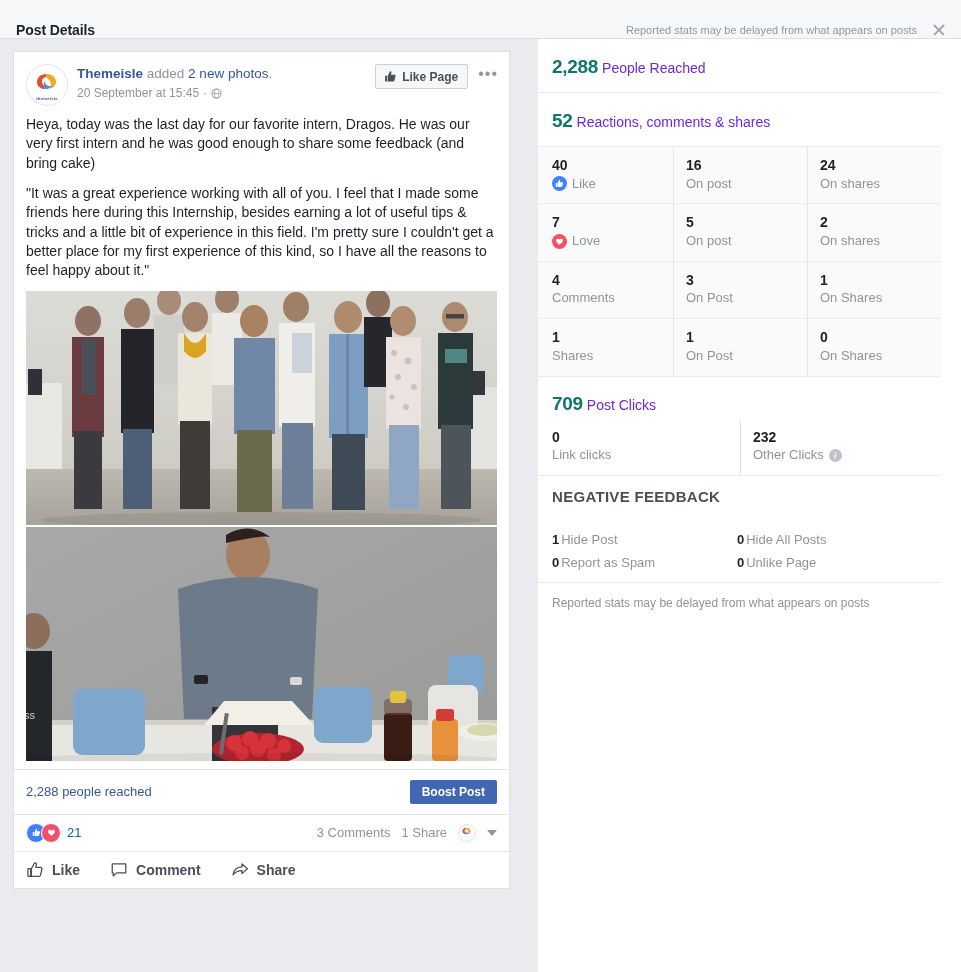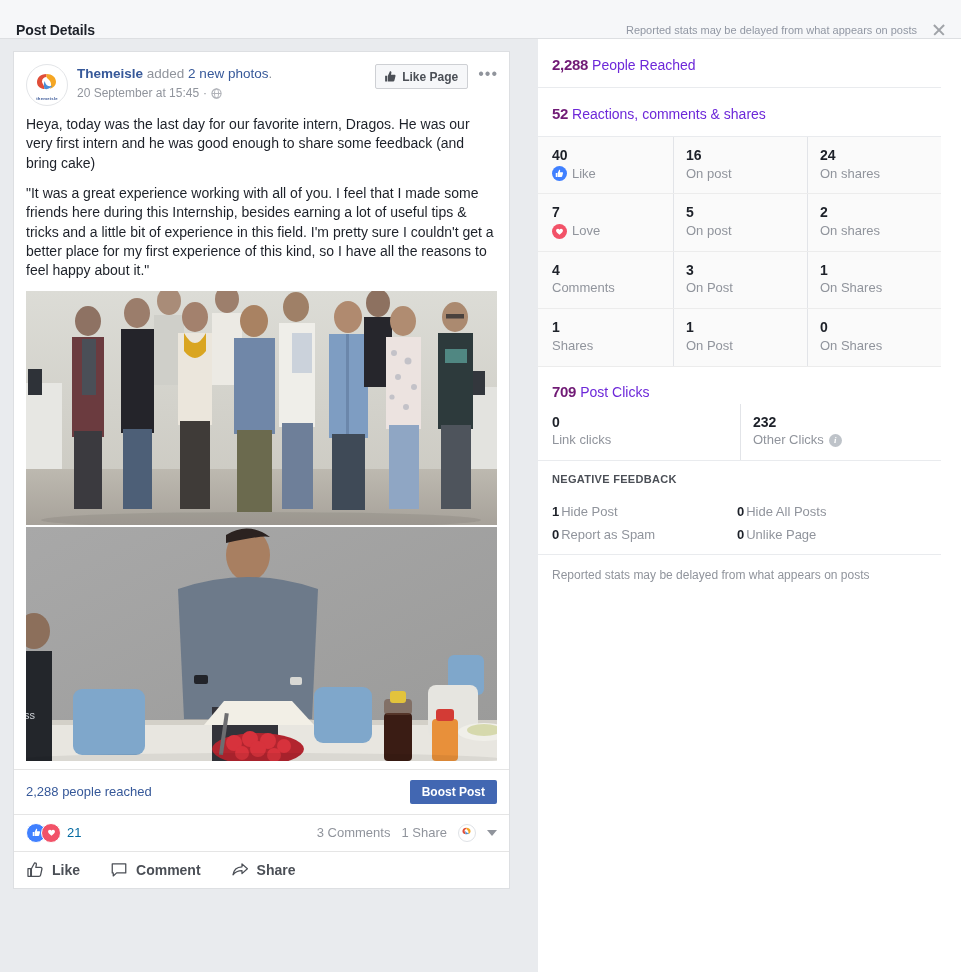--- a/index.html
+++ b/index.html
@@ -286,23 +286,23 @@
     width: 423px;
     padding: 0 20px 0 0;
     box-sizing: border-box;
     background: #ffffff;
   }
   .stat-hero {
     padding: 17px 0 14px 14px;
     border-bottom: 1px solid #e9ebee;
   }
   .stat-hero .big {
-    font-size: 15px;
-    font-weight: bold;
-    color: #701a75;
+    font-size: 19px;
+    font-weight: bold;
+    color: #0f766e;
     letter-spacing: -0.3px;
   }
   .stat-hero .lbl {
     font-size: 14px;
     color: #6d28d9;
     margin-left: 4px;
   }
   .stat-hero.nb { border-bottom: none; }
 
   .metric-table { border-top: 1px solid #e9ebee; }
@@ -353,25 +353,25 @@
     justify-content: center;
     font-family: "Liberation Serif", serif;
     cursor: pointer;
   }
 
   .neg-block {
     border-top: 1px solid #e9ebee;
     padding: 12px 0 12px 14px;
   }
   .neg-title {
-    font-size: 11px;
+    font-size: 15px;
     font-weight: bold;
     color: #4b4f56;
     letter-spacing: .3px;
-    margin-bottom: 19px;
+    margin-bottom: 27px;
   }
   .neg-grid {
     display: grid;
     grid-template-columns: 185px 1fr;
     row-gap: 8px;
   }
   .neg-item { font-size: 13px; color: #90949c; }
   .neg-item b { color: #1d2129; font-weight: bold; margin-right: 2px; }
 
   .foot-note {

